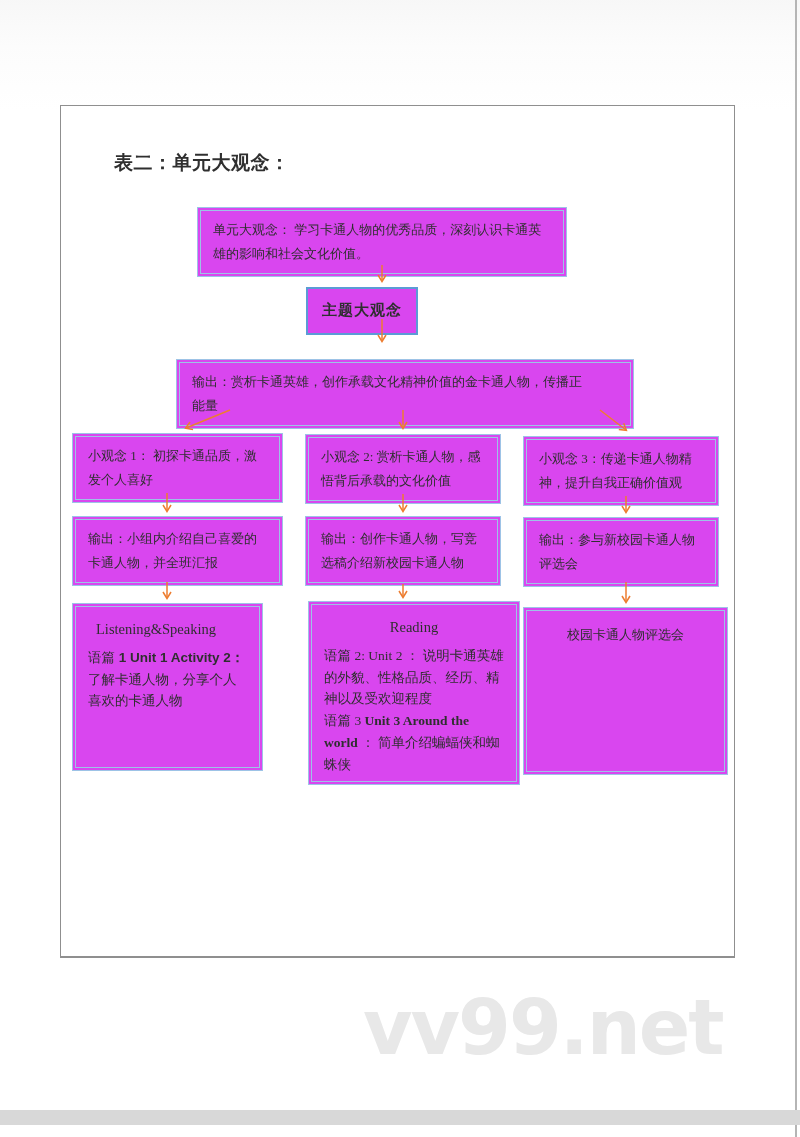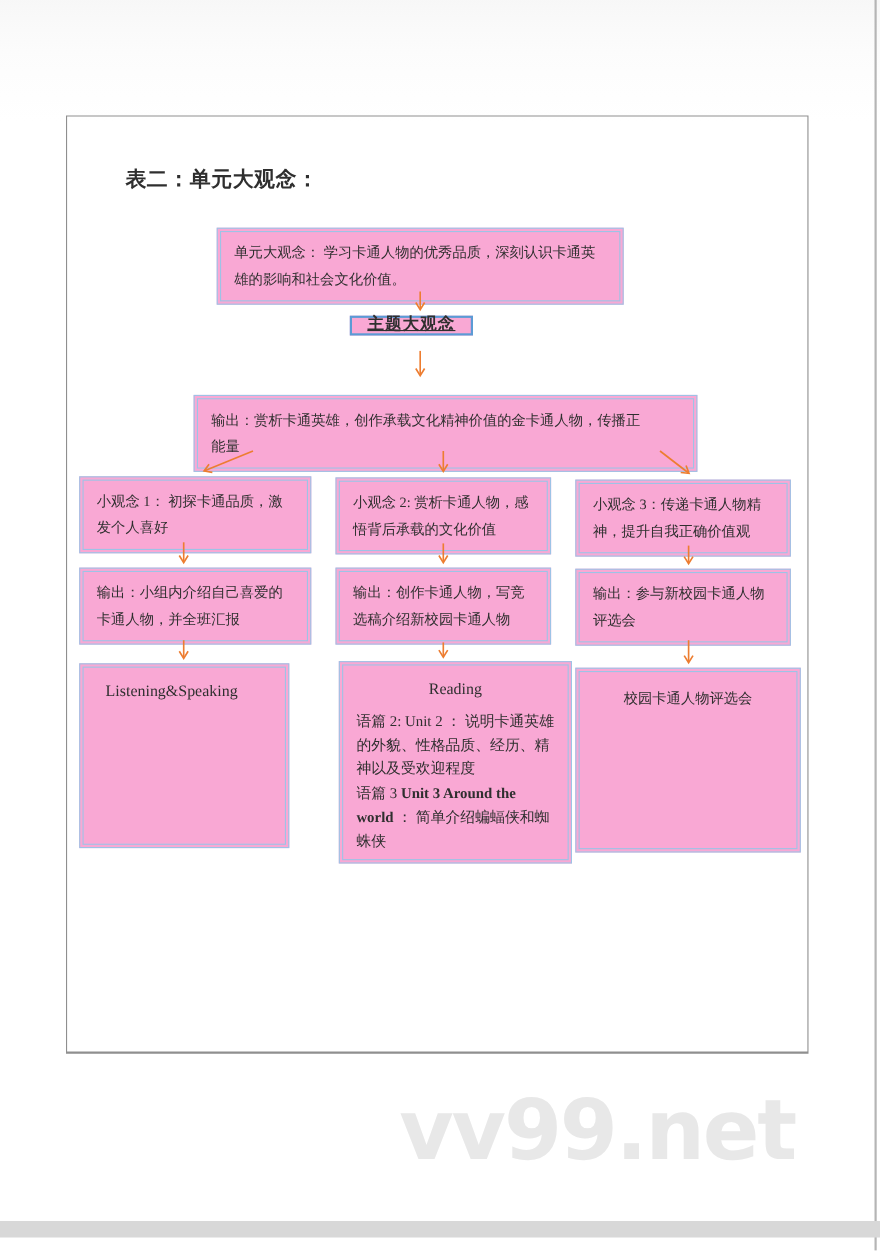--- a/index.html
+++ b/index.html
@@ -8,21 +8,21 @@
     background:#ffffff;
     font-family:"Liberation Serif","DejaVu Serif",serif;
     color:#2f2f2f;
   }
   .scan-shade{position:absolute;left:0;top:0;width:800px;height:110px;
     background:linear-gradient(#f1f1f1 0%,#fafafa 45%,#ffffff 100%);opacity:.55;}
   .right-edge{position:absolute;top:0;left:795px;width:2px;height:1137px;background:#b5b5b5;}
   .outer-frame{position:absolute;left:60px;top:105px;width:673px;height:850px;
     border:1px solid #8f8f8f;border-bottom-width:2px;background:transparent;}
   .doc-title{position:absolute;left:114px;top:150px;font-size:19px;font-weight:bold;letter-spacing:.5px;}
-  .fbox{position:absolute;border:4px double var(--box-border);background:#f9a8d4;
+  .fbox{position:absolute;border:4px double var(--box-border);background:#d946ef;
     font-size:13px;line-height:1.85;padding:7px 12px;box-sizing:border-box;}
   .fbox.theme{border:2.5px solid var(--theme-border);display:flex;align-items:center;justify-content:center;
     font-weight:bold;font-size:15px;padding:0;letter-spacing:1px;}
   .fbox.wide{padding-right:46px;}
   .act-title{font-size:14.5px;line-height:1.5;margin:2px 0 6px 0;}
   .act-title.center{text-align:center;}
   .act-title.left{padding-left:8px;}
   .act-body{font-size:13.5px;line-height:1.62;}
   .bold-sans{font-family:"Liberation Sans","DejaVu Sans",sans-serif;font-weight:bold;}
   .bold-serif{font-weight:bold;}
@@ -38,34 +38,35 @@
 <div class="page">
 
   <div class="scan-shade"></div>
   <div class="right-edge"></div>
   <div class="outer-frame"></div>
 
   <div class="doc-title">表二：单元大观念：</div>
 
   <div class="fbox" style="left:197px;top:207px;width:370px;min-height:57px;">单元大观念： 学习卡通人物的优秀品质，深刻认识卡通英雄的影响和社会文化价值。</div>
 
-  <div class="fbox theme" style="left:318px;top:287px;width:112px;height:18px;text-decoration:underline;">主题大观念</div>
+  <div class="fbox theme" style="left:306px;top:287px;width:112px;height:48px;">主题大观念</div>
 
   <div class="fbox wide" style="left:176px;top:347px;width:458px;min-height:62px;margin-top:12px;">输出：赏析卡通英雄，创作承载文化精神价值的金卡通人物，传播正能量</div>
 
   <div class="fbox" style="left:72px;top:433px;width:211px;min-height:58px;">小观念 1： 初探卡通品质，激发个人喜好</div>
   <div class="fbox" style="left:305px;top:434px;width:196px;min-height:58px;">小观念 2: 赏析卡通人物，感悟背后承载的文化价值</div>
   <div class="fbox" style="left:523px;top:436px;width:196px;min-height:58px;">小观念 3：传递卡通人物精神，提升自我正确价值观</div>
 
   <div class="fbox" style="left:72px;top:516px;width:211px;min-height:64px;">输出：小组内介绍自己喜爱的卡通人物，并全班汇报</div>
   <div class="fbox" style="left:523px;top:517px;width:196px;min-height:63px;">输出：参与新校园卡通人物评选会</div>
   <div class="fbox" style="left:305px;top:516px;width:196px;min-height:66px;">输出：创作卡通人物，写竞选稿介绍新校园卡通人物</div>
 
   <div class="fbox" style="left:72px;top:603px;width:191px;height:168px;padding-top:10px;">
     <div class="act-title left">Listening&amp;Speaking</div>
+    <div class="act-body"><span>语篇</span><span class="bold-sans"> 1 Unit 1 Activity 2：</span><span> 了解卡通人物，分享个人喜欢的卡通人物</span></div>
   </div>
 
   <div class="fbox" style="left:308px;top:601px;width:212px;height:184px;padding-top:10px;">
     <div class="act-title center">Reading</div>
     <div class="act-body"><span>语篇 2: Unit 2 ： 说明卡通英雄的外貌、性格品质、经历、精神以及受欢迎程度</span><br>
       <span>语篇 3 </span><span class="bold-serif">Unit 3 Around the world</span><span> ： 简单介绍蝙蝠侠和蜘蛛侠</span></div>
   </div>
 
   <div class="fbox" style="left:523px;top:607px;width:205px;height:168px;padding-top:12px;text-align:center;">
     <span>校园卡通人物评选会</span>

